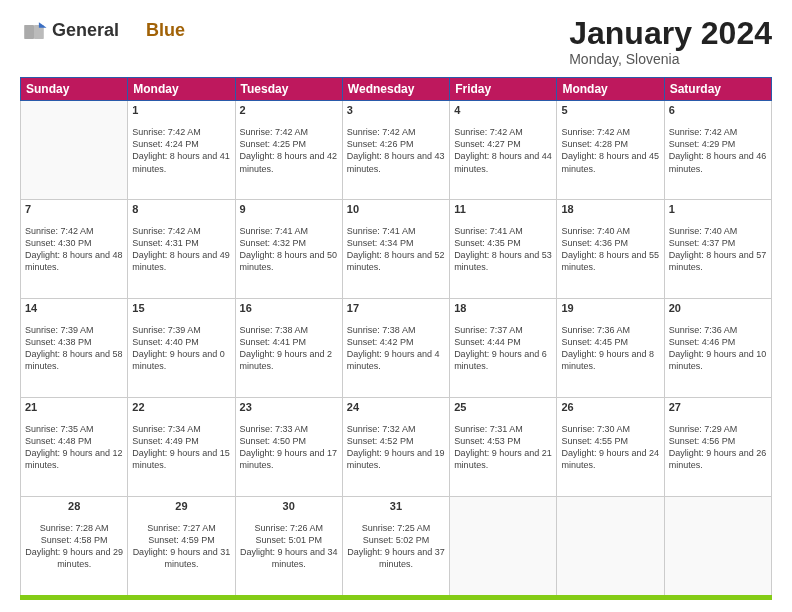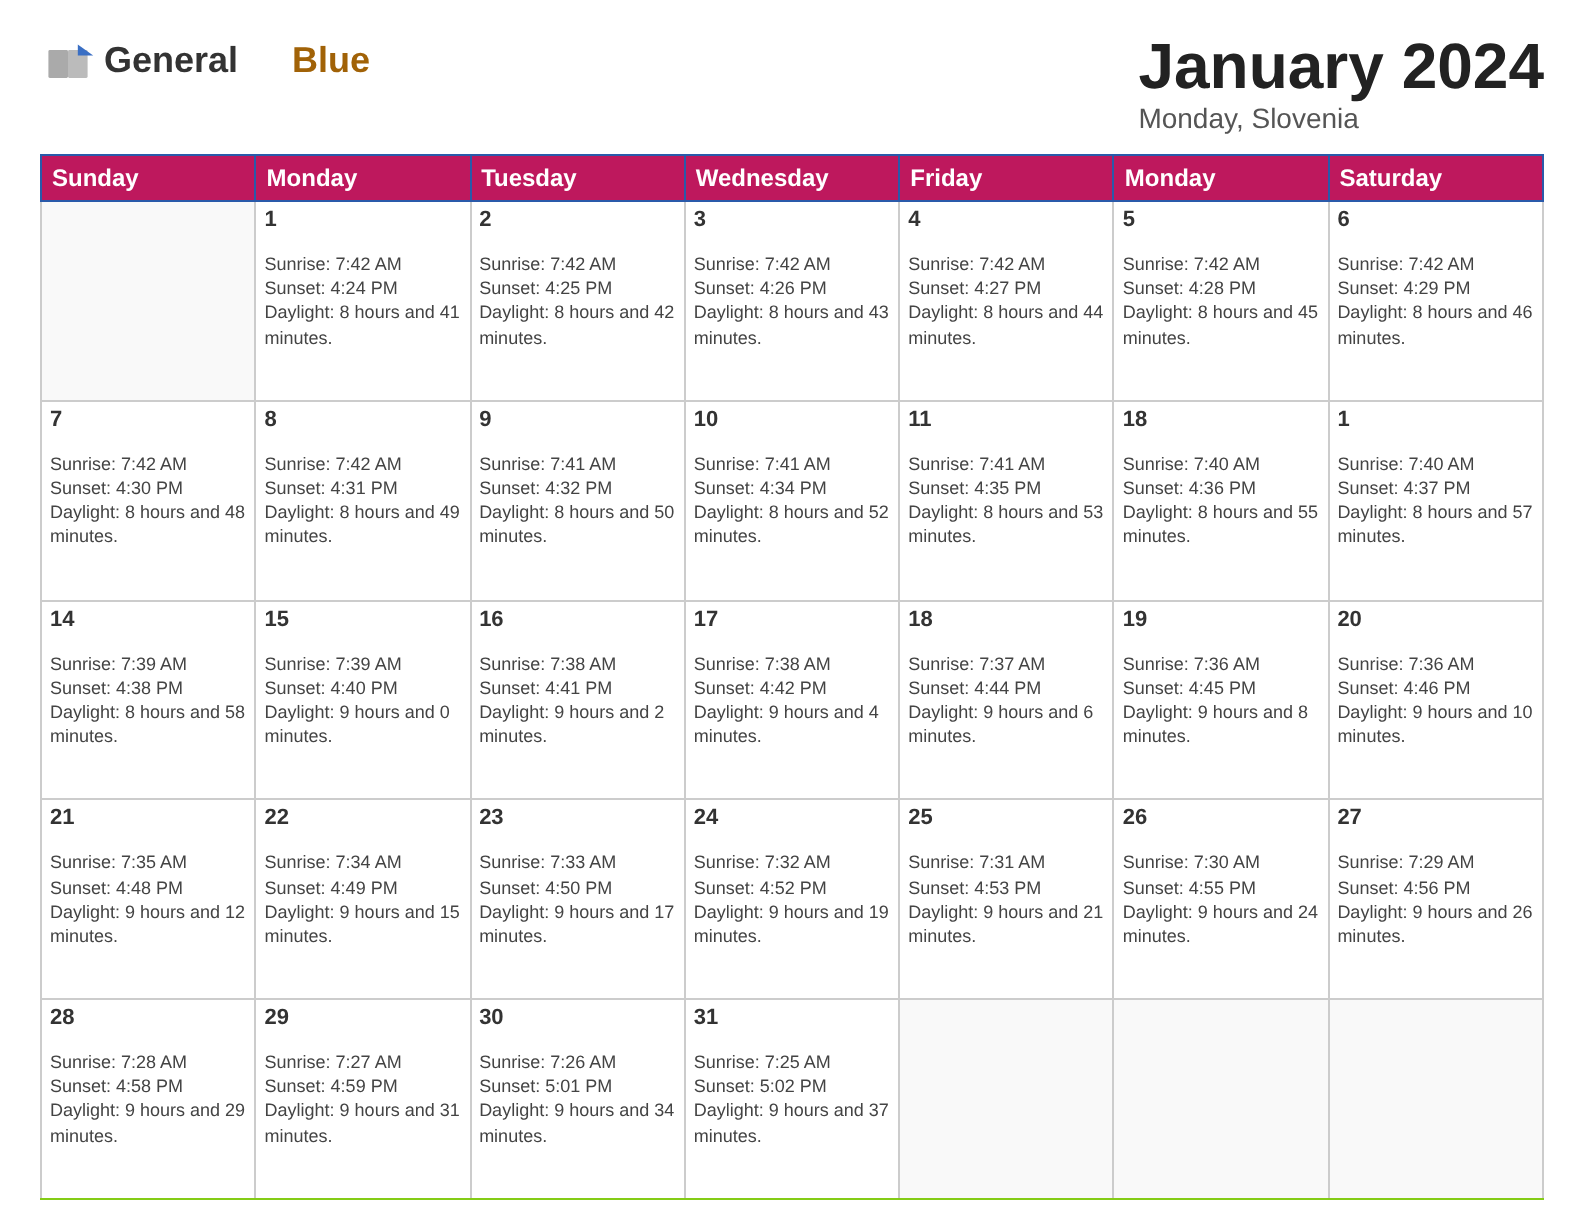--- a/index.html
+++ b/index.html
@@ -94,21 +94,22 @@
       display: block;
       margin-bottom: 2px;
     }
     .day-info {
       font-size: 9px;
       color: #444;
       line-height: 1.35;
       margin-top: 10px;
     }
     tr:last-child td {
-      border-bottom: 1px solid #84cc16;
+      border-bottom: 5px solid #84cc16;
+      text-align: center;
     }
   </style>
 </head>
 <body>
 
 <div class="page">
   <div class="header">
     <div class="logo">
       <svg class="logo-icon" viewBox="0 0 40 40">
         <rect x="0" y="0" width="40" height="40" fill="white"></rect>

